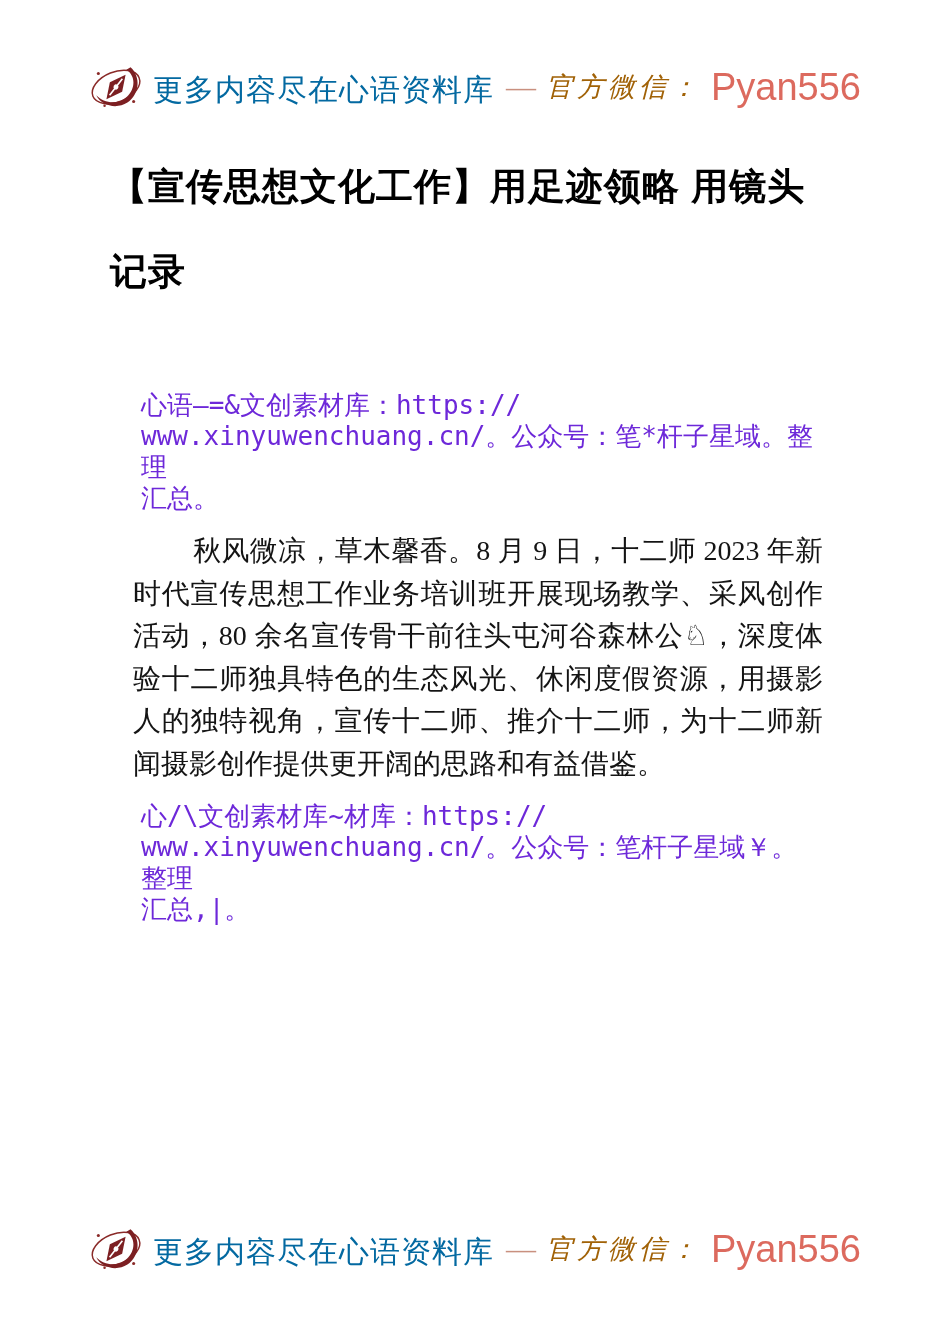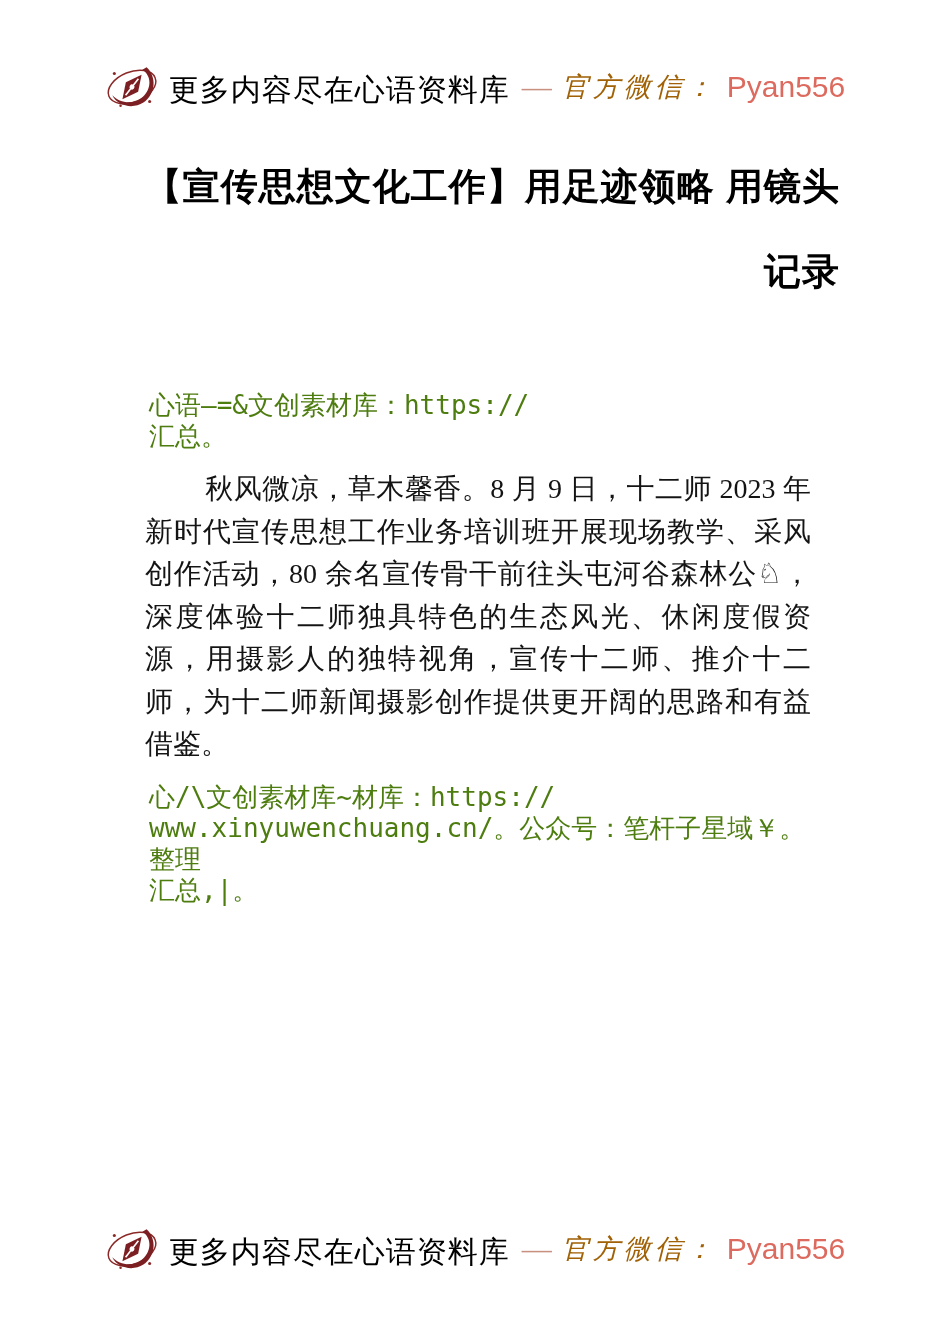--- a/index.html
+++ b/index.html
@@ -10,52 +10,52 @@
   }
   
   .brandbar{
     display:flex;align-items:center;justify-content:center;gap:10px;
     width:100%;
   }
   .brandbar.top{padding-top:60px;}
   .brandbar.bottom{position:absolute;left:0;top:1222px;}
   .brand-logo{width:54px;height:54px;flex:0 0 auto;}
   .brand-text{
-    font-size:30px;letter-spacing:1px;color:#000000;
+    font-size:30px;letter-spacing:1px;color:#0369a1;
     font-family:"Liberation Serif","DejaVu Serif",serif;
     margin-top:6px;
   }
   .brand-dash{color:#c9907f;font-size:30px;margin-left:2px;}
   .wechat-label{
     font-size:27px;color:#a16207;font-style:italic;letter-spacing:4px;
     font-family:"DejaVu Serif","Liberation Serif",serif;
   }
   .wechat-id{
-    font-size:30px;color:#dc6a5e;
+    font-size:38px;color:#dc6a5e;
     font-family:"Liberation Sans","DejaVu Sans",sans-serif;
   }
   
   .doc-title{
     margin:30px 110px 0 110px;
-    text-align:right;font-weight:bold;color:#000;
+    text-align:left;font-weight:bold;color:#000;
     font-size:37px;line-height:85px;
     font-family:"Liberation Sans","DejaVu Sans",sans-serif;
     letter-spacing:1px;
   }
   .doc-title .tline{display:block;}
   
   .content{width:690px;margin:76px 0 0 133px;}
   .wm{
     font-family:"DejaVu Sans Mono","Liberation Mono",monospace;
-    font-size:26px;line-height:31px;color:#4d7c0f;
-    margin:16px;
+    font-size:26px;line-height:31px;color:#6d28d9;
+    margin:8px;
   }
   .wm .wline{display:block;}
   .bodypara{
-    font-size:28px;line-height:42.5px;margin:12px;
+    font-size:28px;line-height:42.5px;margin:0;
     text-align:justify;text-justify:inter-ideograph;
     text-indent:2.15em;color:#141414;
   }
   .mt16{margin-top:16px;}
   .mt4{margin-top:4px;}
 </style>
 </head>
 <body>
 
 <div class="page">
@@ -83,20 +83,21 @@
 
   <h1 class="doc-title">
     <span class="tline">【宣传思想文化工作】用足迹领略 用镜头</span>
     <span class="tline">记录</span>
   </h1>
 
   <div class="content">
 
     <p class="wm">
       <span class="wline">心语—=&amp;文创素材库：https://</span>
+      <span class="wline">www.xinyuwenchuang.cn/。公众号：笔*杆子星域。整理</span>
       <span class="wline">汇总。</span>
     </p>
 
     <p class="bodypara mt16">秋风微凉，草木馨香。8 月 9 日，十二师 2023 年新时代宣传思想工作业务培训班开展现场教学、采风创作活动，80 余名宣传骨干前往头屯河谷森林公♘，深度体验十二师独具特色的生态风光、休闲度假资源，用摄影人的独特视角，宣传十二师、推介十二师，为十二师新闻摄影创作提供更开阔的思路和有益借鉴。</p>
 
     <p class="wm mt16">
       <span class="wline">心/\文创素材库~材库：https://</span>
       <span class="wline">www.xinyuwenchuang.cn/。公众号：笔杆子星域￥。整理</span>
       <span class="wline">汇总,|。</span>
     </p>

